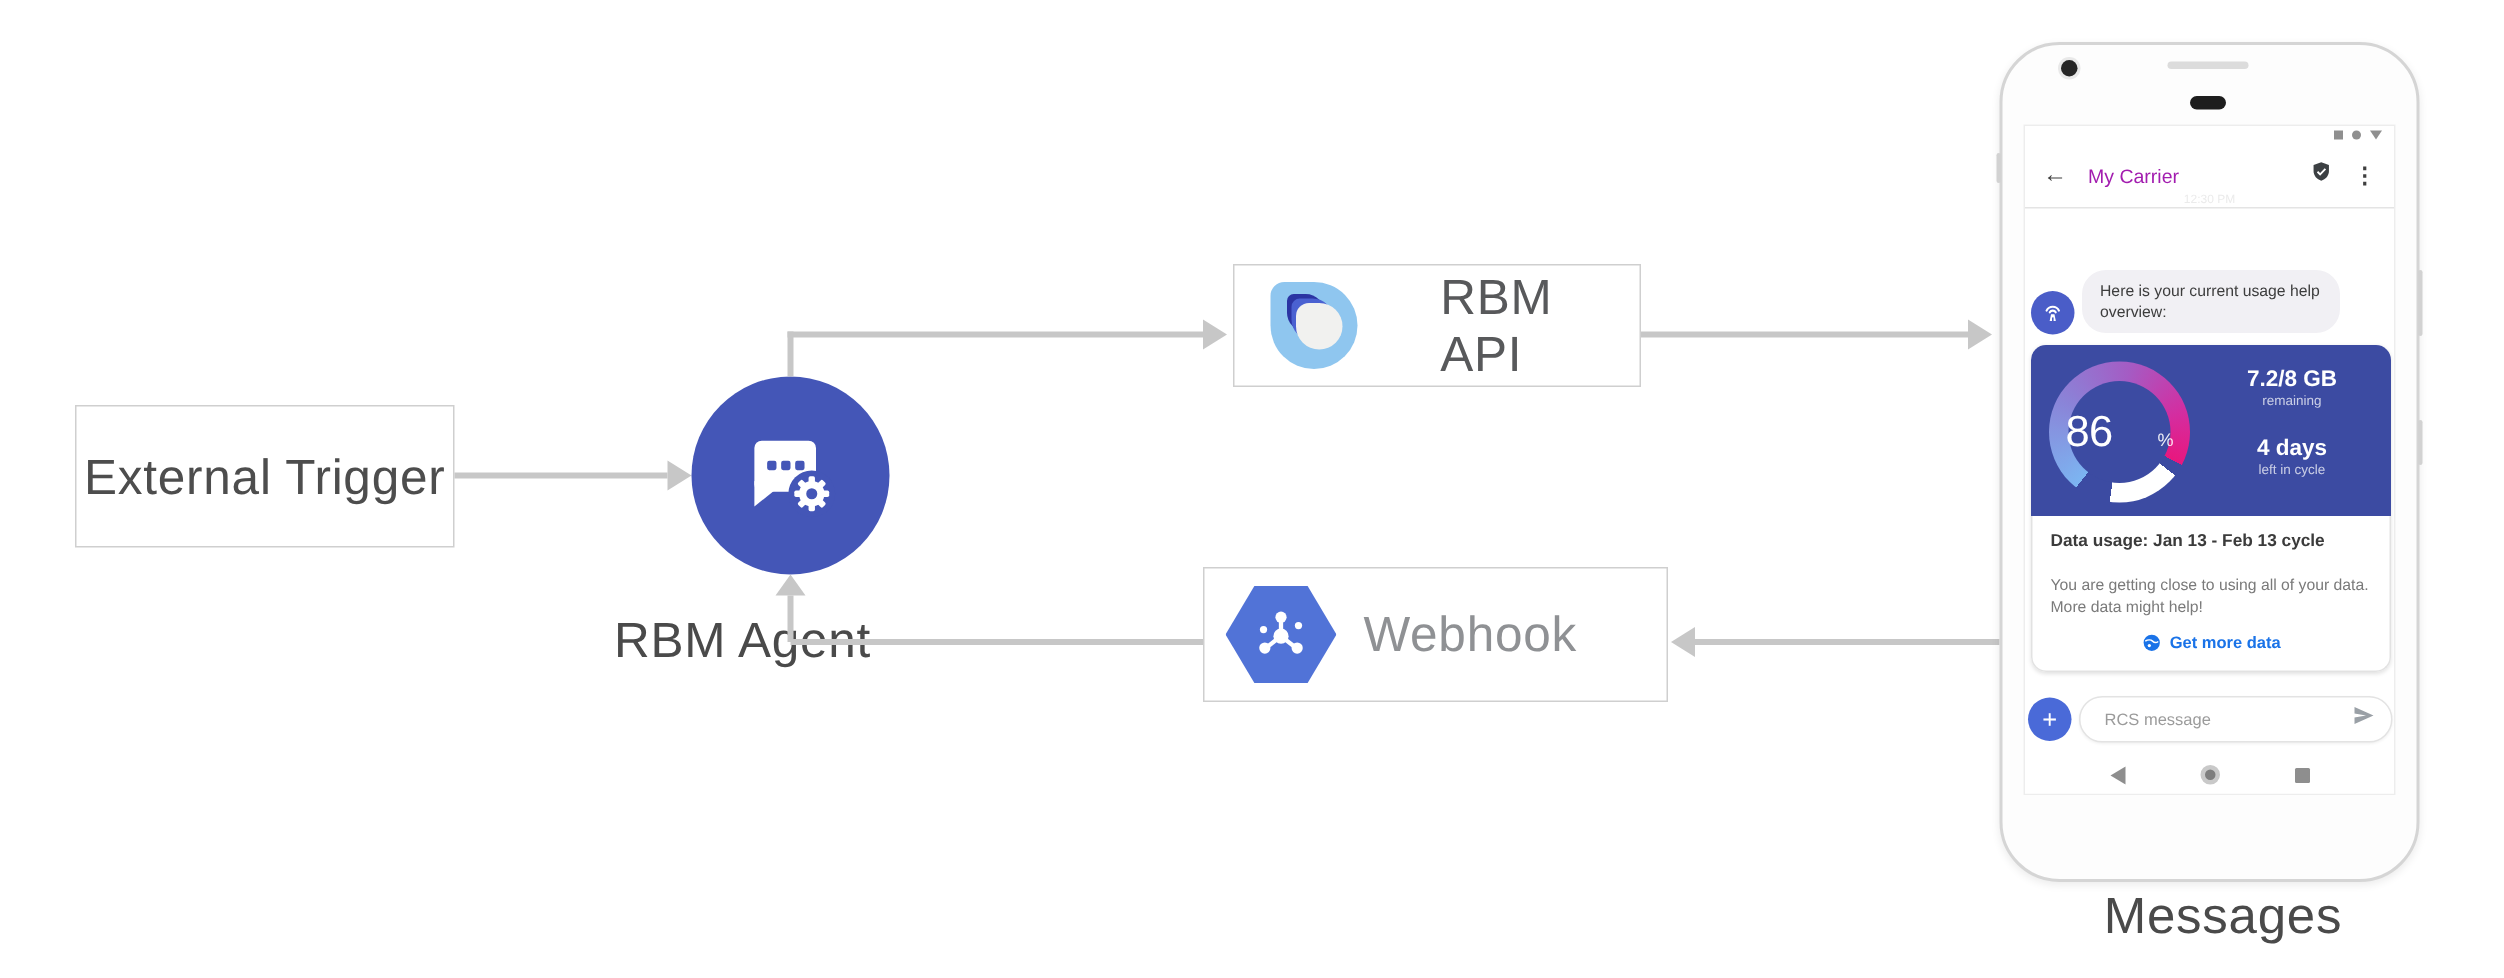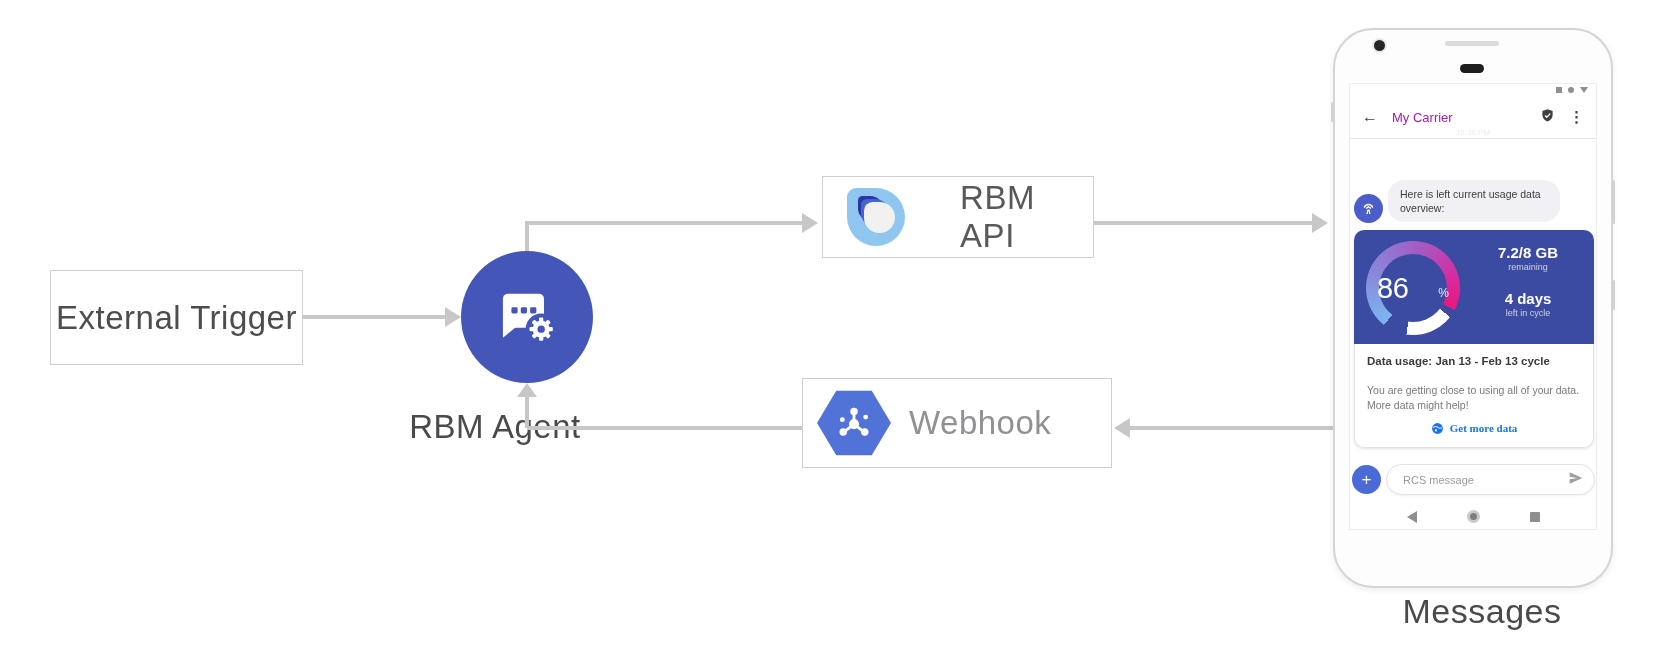--- a/index.html
+++ b/index.html
@@ -83,21 +83,21 @@
   .gauge-num{font-size:29px;font-weight:300;letter-spacing:-.5px;}
   .gauge-unit{font-size:12px;opacity:.9;margin-top:10px;}
   .ustats{position:absolute;right:8px;top:14px;width:116px;text-align:center;color:#fff;}
   .ustat-val{font-size:15px;font-weight:700;}
   .ustat-sub{font-size:9px;color:rgba(255,255,255,.72);margin-top:1px;}
   .ustat-gap{height:18px;}
   .ucard-body{background:#fff;border:1px solid #e2e2e2;border-top:none;border-radius:0 0 10px 10px;
     padding:11px 12px 12px;}
   .uc-title{font-size:11.5px;font-weight:700;color:#3b3b3b;}
   .uc-text{font-size:10.5px;color:#7a7a7a;line-height:1.4;margin-top:16px;}
-  .uc-cta{margin-top:10px;display:flex;justify-content:center;gap:6px;cursor:pointer;font-family:Liberation Serif, serif;}
+  .uc-cta{margin-top:10px;display:flex;align-items:center;justify-content:center;gap:6px;cursor:pointer;}
   .uc-cta span{font-size:11px;font-weight:700;color:#1a73e8;}
 
   .plus-btn{position:absolute;left:2px;top:381px;width:29px;height:29px;border-radius:50%;background:#4a6ad8;
     color:#fff;display:flex;align-items:center;justify-content:center;font-size:17px;font-weight:400;cursor:pointer;}
   .compose{position:absolute;left:36px;top:380px;width:209px;height:31px;border:1px solid #e3e3e3;border-radius:17px;
     background:#fff;box-shadow:0 1px 2px rgba(0,0,0,.06);display:flex;align-items:center;padding:0 10px 0 14px;}
   .compose input{flex:1;border:none;outline:none;font-size:11px;font-family:"Liberation Sans",sans-serif;color:#444;background:transparent;min-width:0;}
   .compose input::placeholder{color:#9b9b9b;}
 
   .navbar{position:absolute;left:0;top:418px;width:100%;height:29px;display:flex;align-items:center;
@@ -220,21 +220,21 @@
       <div class="timestamp">12:30 PM</div>
 
       <div class="avatar">
         <svg width="17" height="17" viewBox="0 0 24 24">
           <path d="M6.2 10 a6.4 6.4 0 0 1 11.6 0" stroke="#ffffff" stroke-width="2" fill="none" stroke-linecap="round"></path>
           <path d="M9.2 11.6 a3.2 3.2 0 0 1 5.6 0" stroke="#ffffff" stroke-width="2" fill="none" stroke-linecap="round"></path>
           <path d="M10.4 13.4 h3.2 l1.3 6.4 h-5.8 z" fill="#ffffff"></path>
           <rect x="11.3" y="16.4" width="1.5" height="3.4" fill="#4a5dc8"></rect>
         </svg>
       </div>
-      <div class="bubble">Here is left current usage data overview:</div>
+      <div class="bubble">Here is your current usage help overview:</div>
 
       <div class="ucard">
         <div class="ucard-head">
           <div class="gauge">
             <div class="gauge-hole">
               <span class="gauge-num">86</span>
               <span class="gauge-unit">%</span>
             </div>
           </div>
           <div class="ustats">

